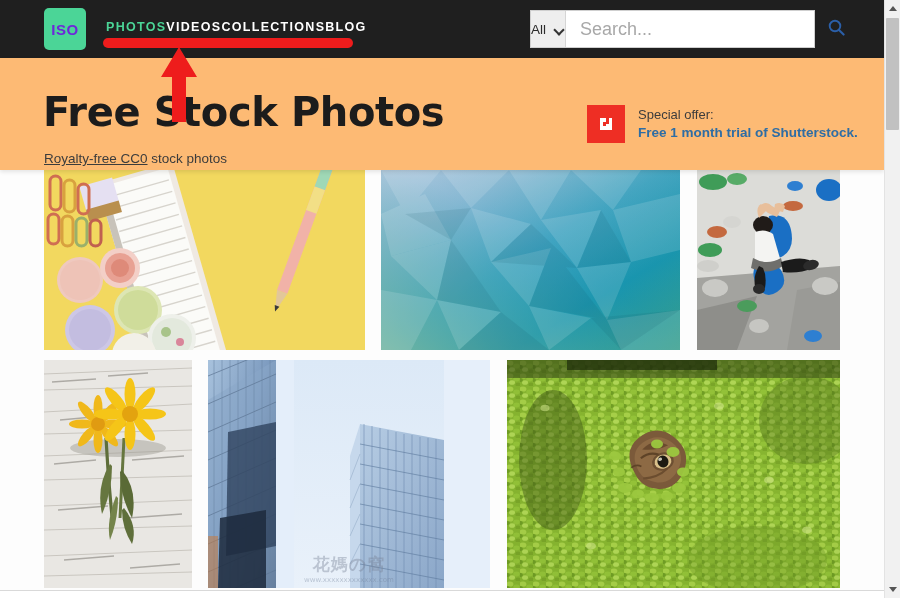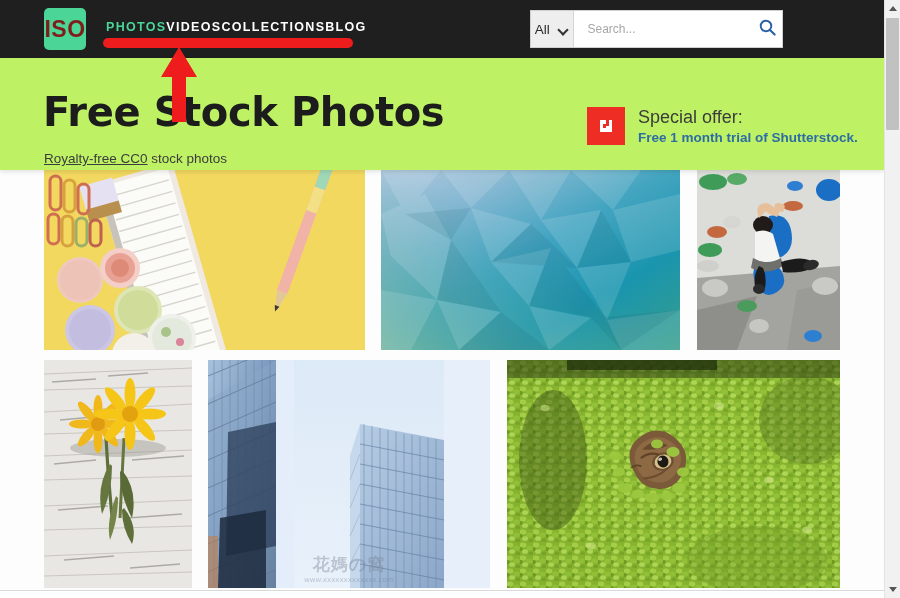--- a/index.html
+++ b/index.html
@@ -40,22 +40,22 @@
     position: absolute;
     left: 44px; top: 8px;
     width: 42px; height: 42px;
     background: #4bd597;
     border-radius: 5px;
     display: flex;
     align-items: center;
     justify-content: center;
   }
   .logo-text {
-    color: #7f1d1d;
-    font-size: 23px;
+    color: #6d28d9;
+    font-size: 15px;
     font-weight: 700;
     letter-spacing: 0.5px;
     font-family: "Liberation Sans", sans-serif;
   }
   .nav-links {
     position: absolute;
     left: 106px; top: 20px;
     display: flex;
     align-items: center;
   }
@@ -96,21 +96,21 @@
     font-weight: 700;
     letter-spacing: 1px;
     font-family: "DejaVu Sans", sans-serif;
     white-space: nowrap;
     z-index: 40;
   }
   
   .search-wrap {
     position: absolute;
     left: 530px; top: 10px;
-    width: 253px; height: 38px;
+    width: 285px; height: 38px;
     background: #ffffff;
     border: 1px solid #cfcfcf;
     box-sizing: border-box;
     display: flex;
     align-items: stretch;
   }
   .search-select {
     width: 77px;
     background: #eeeeee;
     border-right: 1px solid #d5d5d5;
@@ -136,42 +136,42 @@
     width: 6px; height: 6px;
     border-right: 2px solid #333;
     border-bottom: 2px solid #333;
     transform: rotate(45deg);
   }
   .search-input {
     flex: 1;
     border: 0;
     outline: none;
     padding: 0 10px 0 14px;
-    font-size: 12px;
+    font-size: 18px;
     color: #333;
     font-family: "Liberation Sans", sans-serif;
     background: transparent;
   }
   .search-input::placeholder { color: #a8a8a8; }
   .search-btn {
     width: 44px;
     display: flex;
     align-items: center;
     justify-content: center;
     cursor: pointer;
     background: transparent;
     border: 0;
   }
   
   .hero {
     position: absolute;
     left: 0; top: 58px;
     width: 884px;
     height: 112px;
-    background: #bef264;
+    background: #fdba74;
     box-shadow: 0 2px 4px rgba(0,0,0,0.10);
     z-index: 20;
   }
   .hero-title {
     position: absolute;
     left: 43px; top: 34px;
     font-size: 40px;
     font-weight: 700;
     color: #1c1c1c;
     letter-spacing: -0.4px;
@@ -203,21 +203,21 @@
   .offer-logo {
     width: 38px; height: 38px;
     background: #ee2e24;
     display: flex;
     align-items: center;
     justify-content: center;
     flex: none;
   }
   .offer-text { line-height: 1.35; }
   .offer-line1 {
-    font-size: 18px;
+    font-size: 13px;
     color: #3c3c3c;
     white-space: nowrap;
   }
   .offer-line2 {
     font-size: 13.5px;
     color: #2e6da4;
     font-weight: 700;
     white-space: nowrap;
     cursor: pointer;
   }

